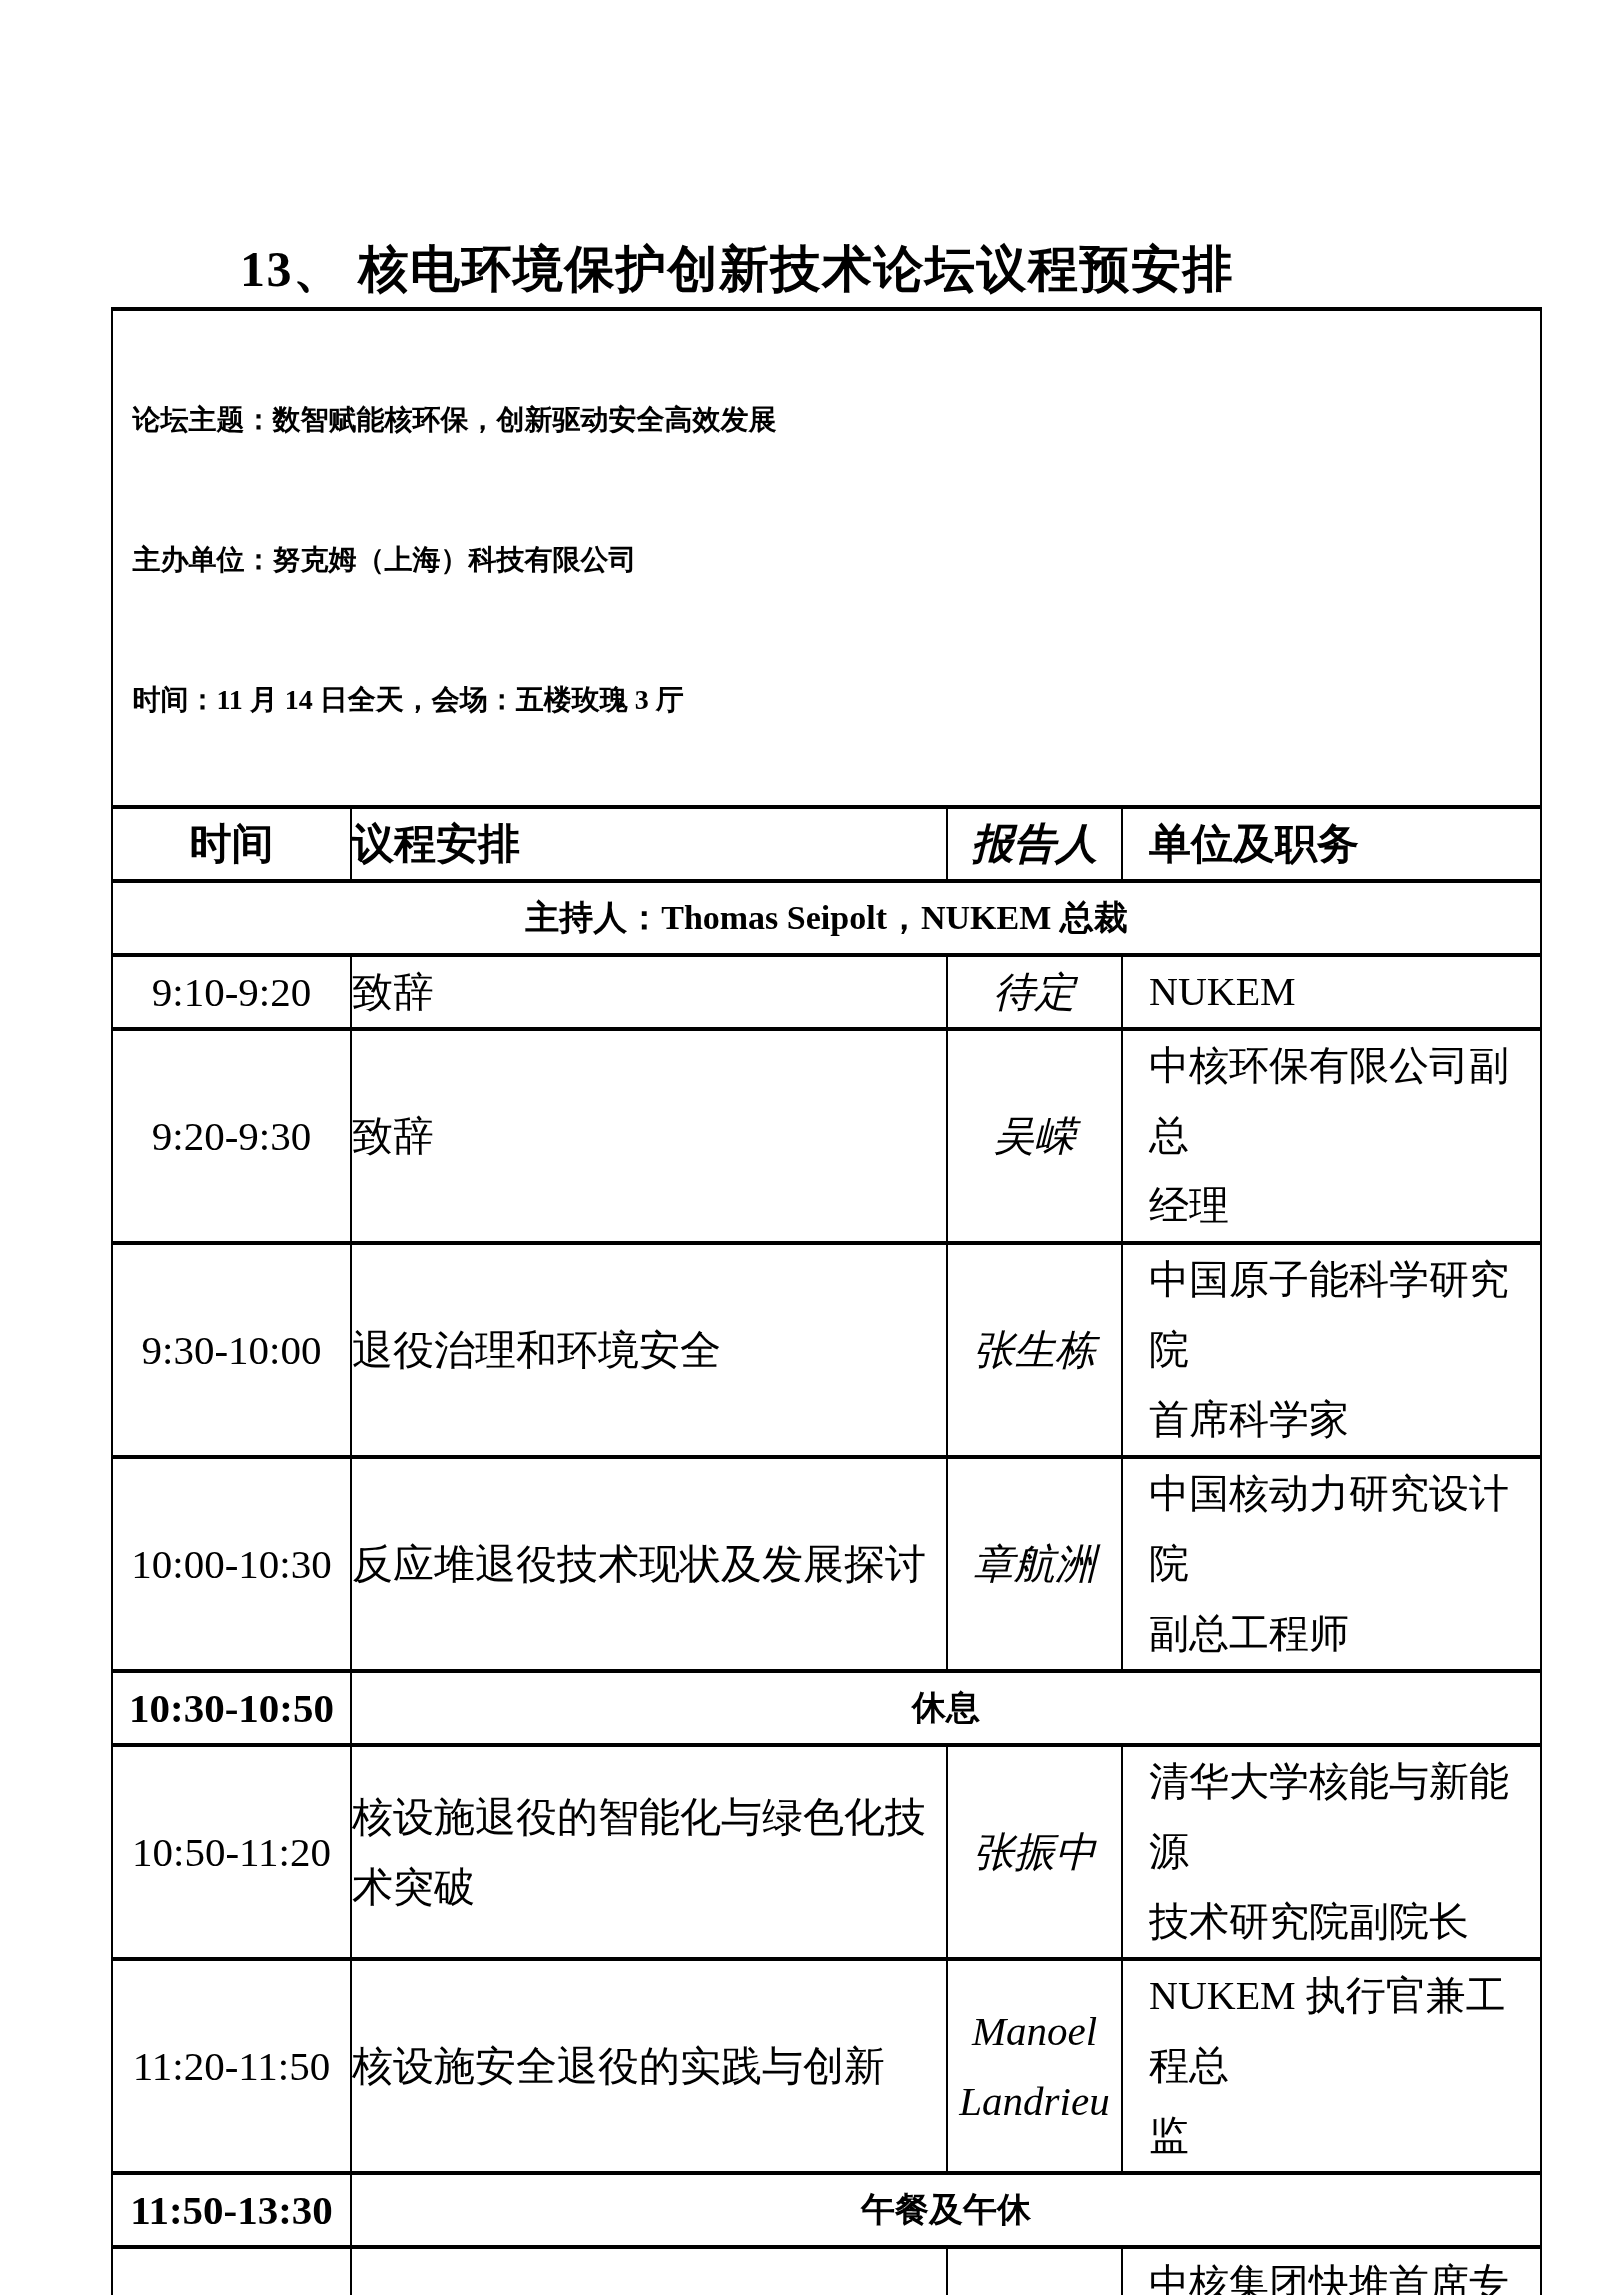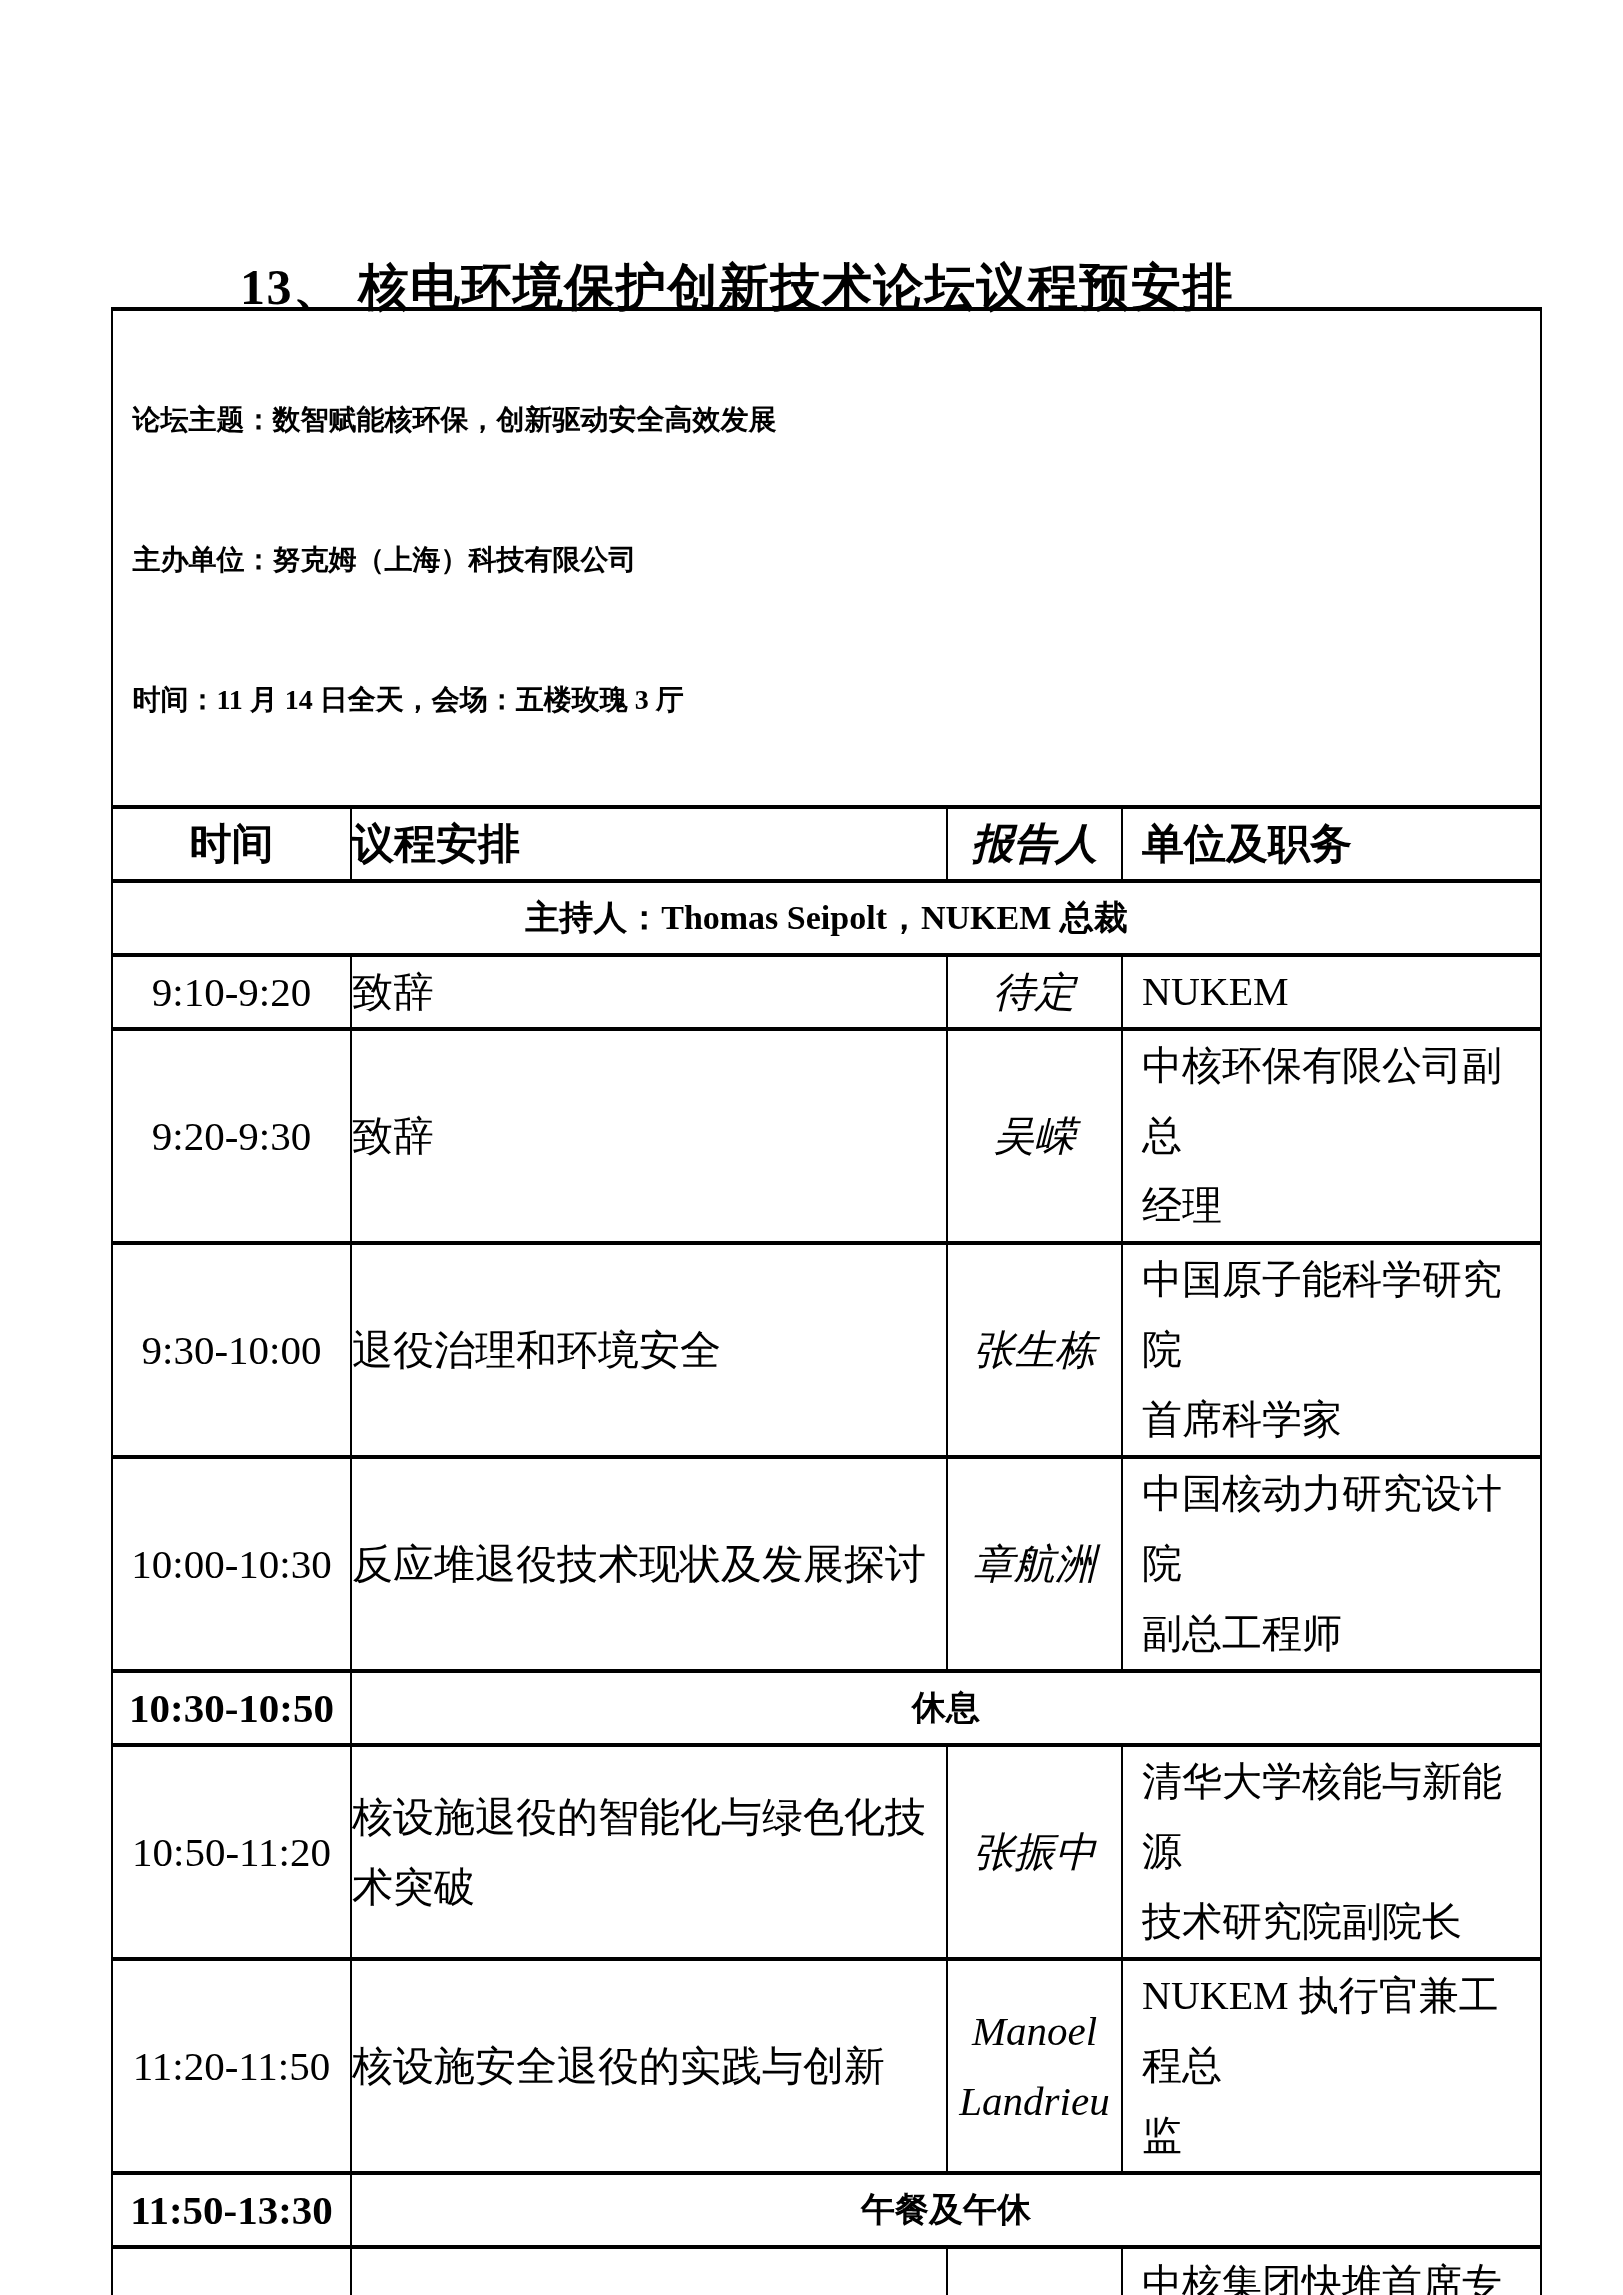--- a/index.html
+++ b/index.html
@@ -8,21 +8,21 @@
     width: 1623px;
     height: 2295px;
     background: #ffffff;
     color: #000;
     font-family: "Liberation Serif", "DejaVu Serif", serif;
     overflow: hidden;
   }
   .doc-title {
     position: absolute;
     left: 240px;
-    top: 257px;
+    top: 239px;
     font-size: 50px;
     font-weight: bold;
     letter-spacing: 1.5px;
     white-space: nowrap;
     line-height: 60px;
   }
   .agenda-wrap {
     position: absolute;
     left: 111px;
     top: 307px;
@@ -51,21 +51,21 @@
   td.info-cell {
     font-weight: bold;
     font-size: 28px;
     padding: 4.1px 10.2px 0 19.4px;
     line-height: 70px;
   }
   .info-line { white-space: pre; }
   td.time { text-align: center; }
   td.agenda-col { text-align: left; padding-left: 0; padding-right: 6.1px; }
   td.speaker { text-align: center; font-style: italic; }
-  td.org { text-align: left; padding-left: 19px; padding-right: 3.1px; font-size: 40px; }
+  td.org { text-align: left; padding-left: 26px; padding-right: 3.1px; font-size: 40px; }
   td.head { font-weight: bold; font-size: 42px; }
   td.host-cell, td.break-cell {
     text-align: center;
     font-weight: bold;
     font-size: 34px;
   }
   .bold { font-weight: bold; }
 </style>
 </head>
 <body>

